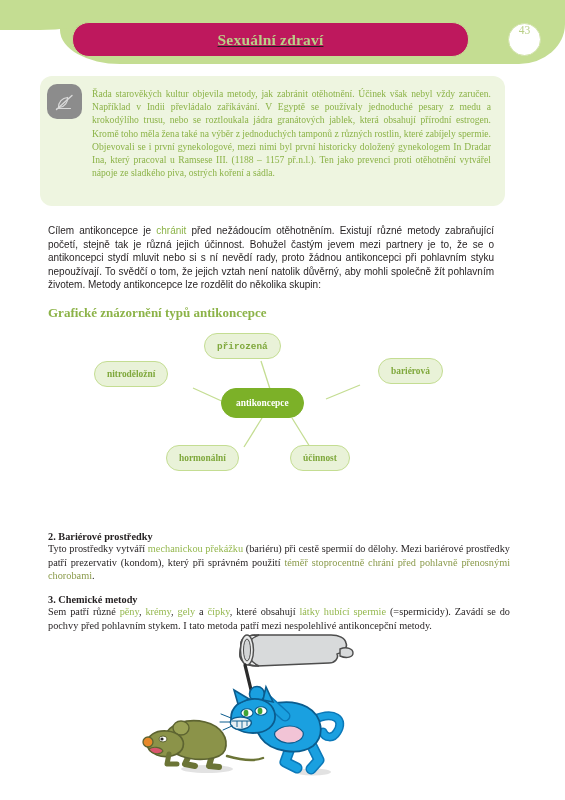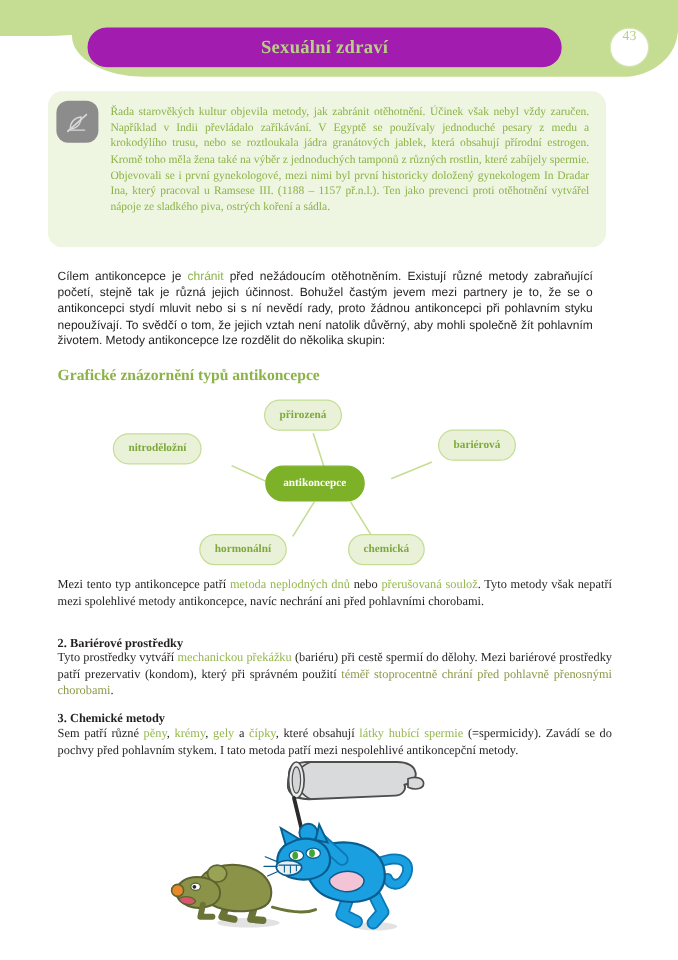--- a/index.html
+++ b/index.html
@@ -50,26 +50,27 @@
     height: 30px;
     background: #c4dd92;
     border-bottom-right-radius: 80px 30px;
   }
   .header-bar {
     position: absolute;
     top: 22px;
     left: 72px;
     width: 395px;
     height: 33px;
-    background: #a21caf;
+    background: #be185d;
     border: 1.3px solid #c4dd92;
     border-radius: 17px;
     display: flex;
     align-items: center;
     justify-content: center;
+    text-decoration: underline;
   }
   .header-title {
     font-family: "Liberation Serif", serif;
     font-size: 15.5px;
     font-weight: bold;
     color: #b9cf87;
     letter-spacing: 0.2px;
   }
   .header-pagecircle {
     position: absolute;
@@ -264,48 +265,47 @@
   <div class="diagram-stage">
     <svg width="470" height="150">
 
       <line x1="222" y1="64" x2="213" y2="36" stroke="#c4dd92" stroke-width="1.3"></line>
       <line x1="178" y1="78" x2="145" y2="63" stroke="#c4dd92" stroke-width="1.3"></line>
       <line x1="278" y1="74" x2="312" y2="60" stroke="#c4dd92" stroke-width="1.3"></line>
       <line x1="214" y1="93" x2="196" y2="122" stroke="#c4dd92" stroke-width="1.3"></line>
       <line x1="244" y1="93" x2="262" y2="122" stroke="#c4dd92" stroke-width="1.3"></line>
     </svg>
 
-    <div class="node node-leaf" style="top:8px; left:172px;">
+    <div class="node node-leaf" style="top:8px; left:156px;font-family:Liberation Mono, monospace;">
       <span>přirozená</span>
     </div>
 
     <div class="node node-leaf" style="top:36px; left:46px;">
       <span>nitroděložní</span>
     </div>
 
-    <div class="node node-leaf" style="top:33px; left:317px;">
+    <div class="node node-leaf" style="top:33px; left:330px;">
       <span>bariérová</span>
     </div>
 
     <div class="node node-leaf" style="top:120px; left:118px;">
       <span>hormonální</span>
     </div>
 
     <div class="node node-center" style="top:63px; left:173px;">
       <span>antikoncepce</span>
     </div>
 
     <div class="node node-leaf" style="top:120px; left:242px;">
-      <span>chemická</span>
+      <span>účinnost</span>
     </div>
   </div>
 </div>
 
 <div class="section" style="top:481px;">
-  <p><span>Mezi tento typ antikoncepce patří </span><span class="hl-green2">metoda neplodných dnů</span><span> nebo </span><span class="hl-green2">přerušovaná soulož</span><span>. Tyto metody však nepatří mezi spolehlivé metody antikoncepce, navíc nechrání ani před pohlavními chorobami.</span></p>
 </div>
 
 <div class="section" style="top:531px;">
   <h3>2. Bariérové prostředky</h3>
   <p><span>Tyto prostředky vytváří </span><span class="hl-green2">mechanickou překážku</span><span> (bariéru) při cestě spermií do dělohy. Mezi bariérové prostředky patří prezervativ (kondom), který při správném použití </span><span class="hl-olive">téměř stoprocentně chrání před pohlavně přenosnými chorobami</span><span>.</span></p>
 </div>
 
 <div class="section" style="top:594px;">
   <h3>3. Chemické metody</h3>
   <p><span>Sem patří různé </span><span class="hl-green2">pěny</span><span>, </span><span class="hl-green2">krémy</span><span>, </span><span class="hl-green2">gely</span><span> a </span><span class="hl-green2">čípky</span><span>, které obsahují </span><span class="hl-green2">látky hubící spermie</span><span> (=spermicidy). Zavádí se do pochvy před pohlavním stykem. I tato metoda patří mezi nespolehlivé antikoncepční metody.</span></p>

